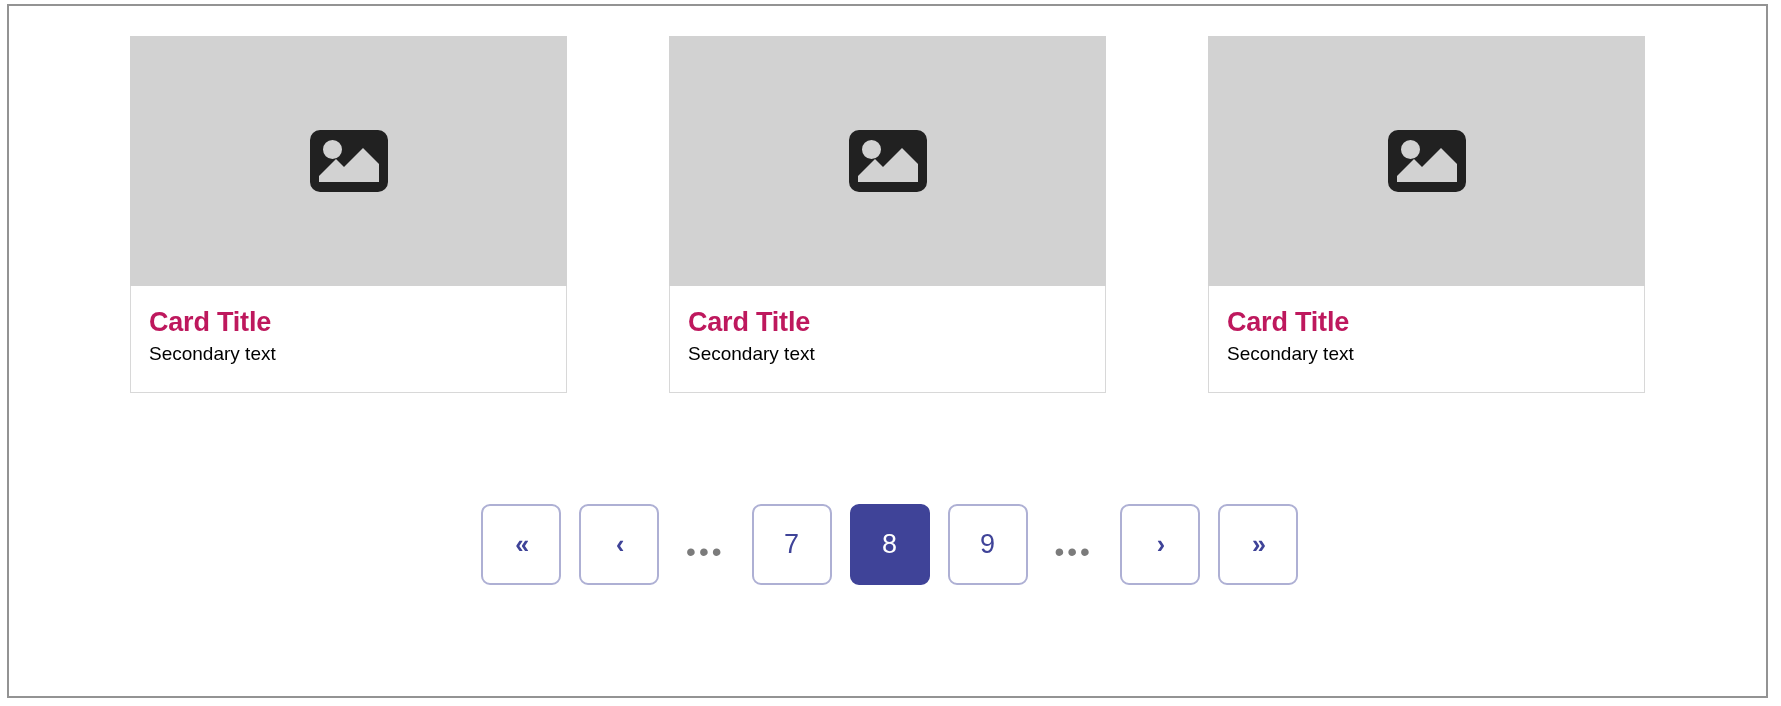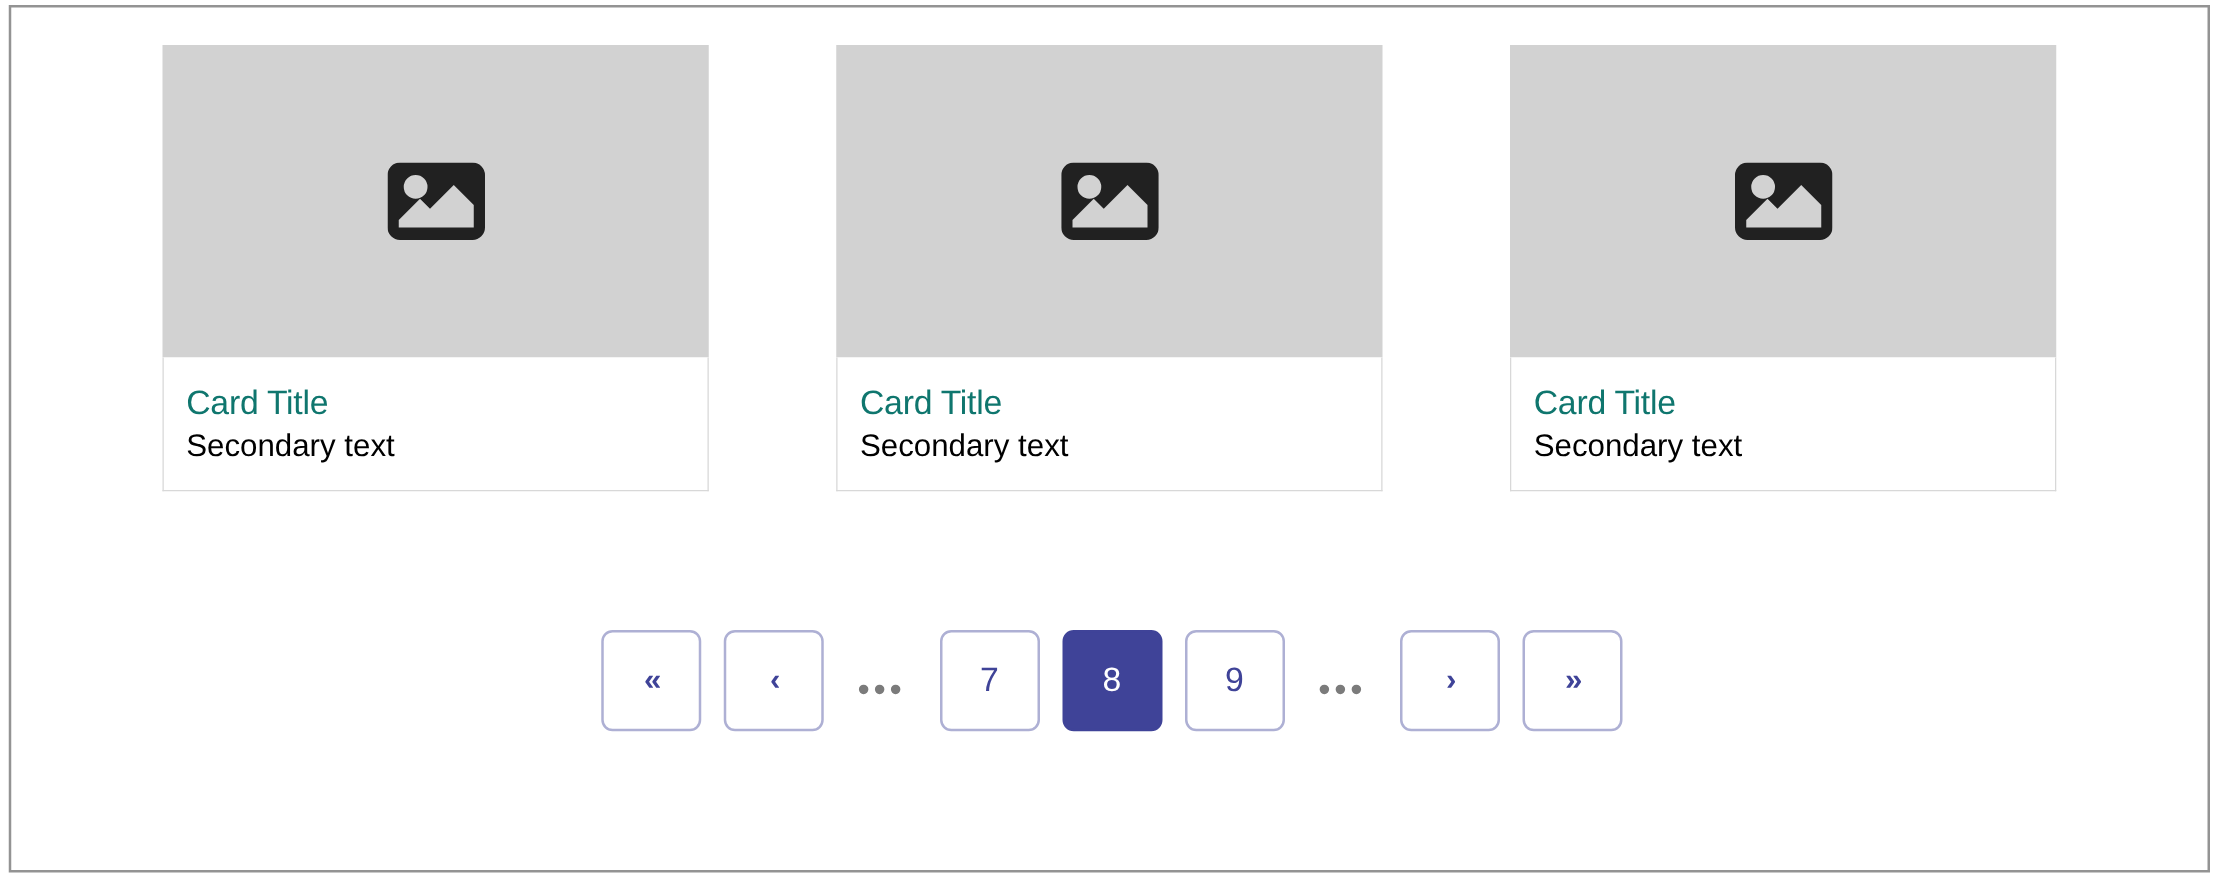--- a/index.html
+++ b/index.html
@@ -63,30 +63,30 @@
     border: 1px solid #d8d8d8;
     border-top: none;
     height: 107px;
     padding: 22px 18px 0 18px;
     box-sizing: border-box;
     background: #ffffff;
   }
 
   .card-title {
     font-size: 27px;
-    font-weight: normal;
-    color: #0f766e;
+    font-weight: bold;
+    color: #be185d;
     line-height: 1.08;
     letter-spacing: -0.2px;
     margin: 0;
     padding: 0;
   }
 
   .card-subtitle {
-    font-size: 25px;
+    font-size: 19px;
     font-weight: normal;
     color: #000000;
     line-height: 1.35;
     margin: 4px 0 0 0;
     padding: 0;
   }
 
   
   .pagination {
     position: absolute;

